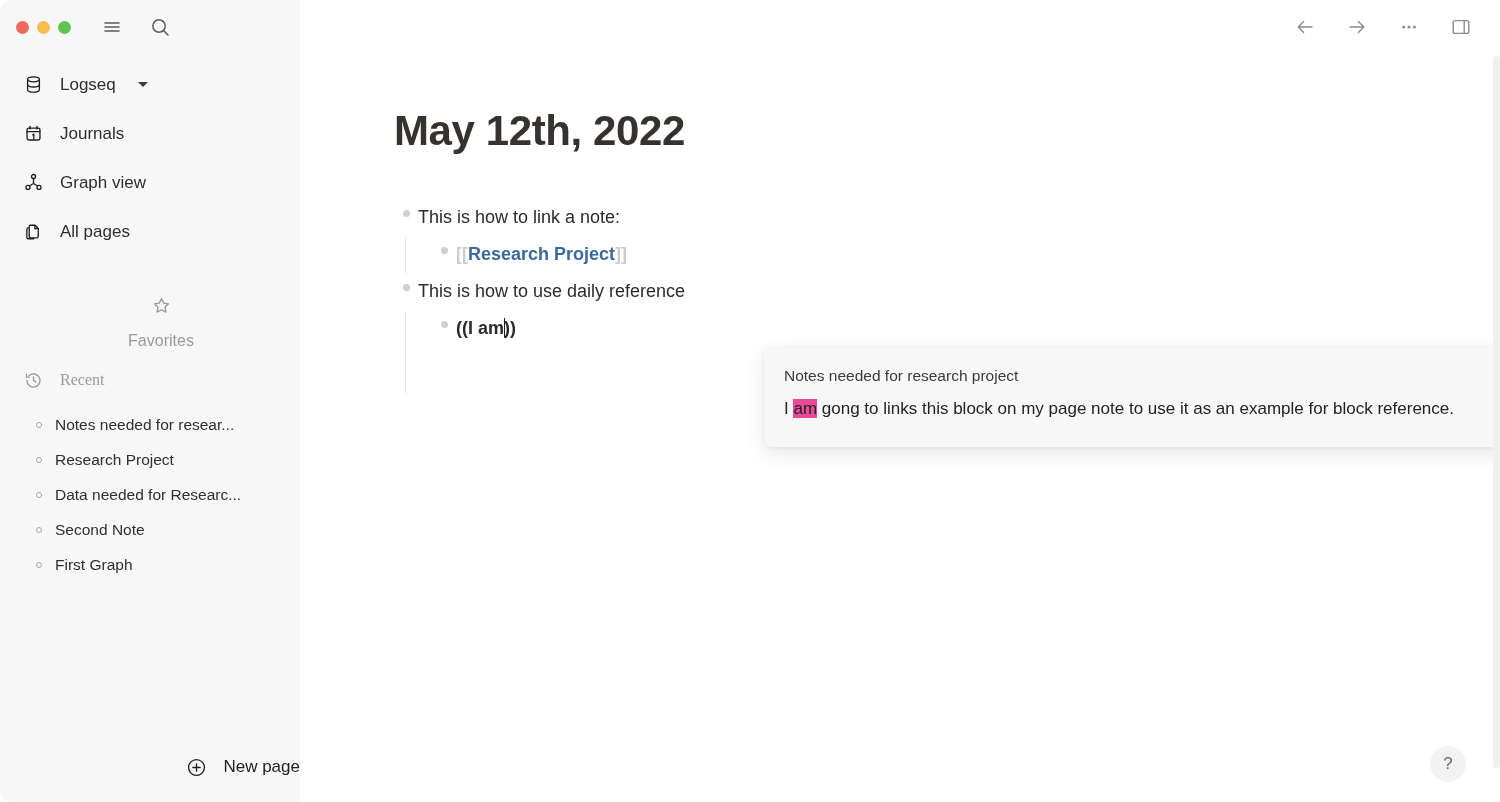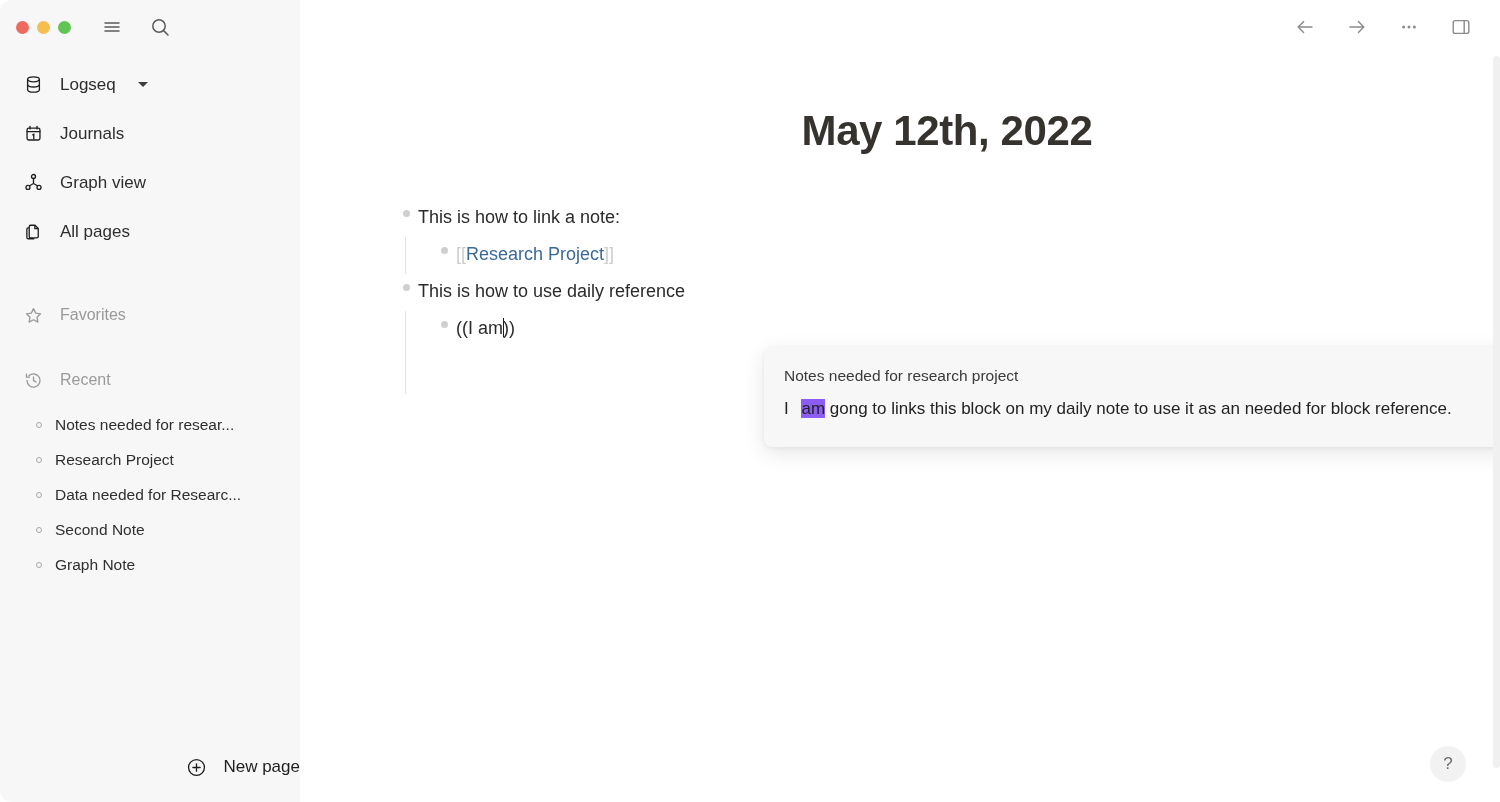--- a/index.html
+++ b/index.html
@@ -82,22 +82,22 @@
     padding-left: 22px;
     height: 42px;
     color: #9a9a9a;
     font-size: 16px;
   }
   .section-head .ico {
     width: 22px; height: 22px; flex: 0 0 22px;
     display: flex; align-items: center; justify-content: center;
     color: #9a9a9a;
   }
-  #favorites-head { margin-top: 38px; }
-  #recent-head { margin-top: 23px; }
+  #favorites-head { margin-top: 38px; flex-direction: column; }
+  #recent-head { margin-top: 23px; font-family: Liberation Serif, serif; }
 
   .recent-list { margin-top: 6px; }
   .recent-item {
     display: flex;
     align-items: center;
     gap: 13px;
     padding-left: 36px;
     height: 35px;
     font-size: 15.5px;
     color: #2f2f2f;
@@ -152,21 +152,20 @@
   }
 
   .doc { padding: 0 0 0 94px; }
   .page-title {
     margin-top: 108px;
     font-size: 42px;
     font-weight: bold;
     color: #36332f;
     letter-spacing: -0.4px;
     line-height: 1.1;
-    text-align: center;
   }
 
   .blocks { margin-top: 46px; position: relative; }
   .block { position: relative; text-align: center; }
   .block-row {
     display: flex;
     align-items: flex-start;
     gap: 0;
     min-height: 37px;
   }
@@ -184,20 +183,21 @@
   }
   .block-text {
     font-size: 18px;
     color: #2b2b2b;
     line-height: 1.45;
     padding-top: 4px;
   }
   .children {
     position: relative;
     margin-left: 38px;
+    font-weight: bold;
   }
   .guide {
     position: absolute;
     left: -27px;
     top: 0;
     bottom: 0;
     width: 1px;
     background: #e3e3e3;
   }
   .guide.tall { bottom: -46px; }
@@ -231,21 +231,21 @@
     color: #3a3a3a;
     margin-bottom: 13px;
     margin-left: 0;
   }
   .popup-body {
     font-size: 17px;
     color: #232323;
     line-height: 1.35;
     white-space: nowrap;
   }
-  .hl { background: #8b5cf6; margin-left: 8px; }
+  .hl { background: #ec4899; }
 
   #help-button {
     position: absolute;
     right: 34px;
     bottom: 20px;
     width: 36px; height: 36px;
     border-radius: 50%;
     background: #f2f2f2;
     display: flex; align-items: center; justify-content: center;
     color: #6d6d6d;
@@ -374,21 +374,21 @@
       <div class="recent-item">
         <span class="dot-hollow"></span>
         <span>Data needed for Researc...</span>
       </div>
       <div class="recent-item">
         <span class="dot-hollow"></span>
         <span>Second Note</span>
       </div>
       <div class="recent-item">
         <span class="dot-hollow"></span>
-        <span>Graph Note</span>
+        <span>First Graph</span>
       </div>
     </div>
 
     <div class="sidebar-foot">
       <span class="ico">
         <svg width="21" height="21" viewBox="0 0 22 22" fill="none" stroke="currentColor" stroke-width="1.4" stroke-linecap="round">
           <circle cx="11" cy="11" r="8.3"></circle>
             <line x1="11" y1="7.2" x2="11" y2="14.8"></line>
             <line x1="7.2" y1="11" x2="14.8" y2="11"></line>
         </svg>
@@ -469,21 +469,21 @@
             </div>
           </div>
         </div>
 
       </div>
     </div>
 
     <div id="block-search-popup">
       <div class="popup-item">
         <div class="popup-title">Notes needed for research project</div>
-        <div class="popup-body"><span>I </span><span class="hl">am</span><span> gong to links this block on my daily note to use it as an needed for block reference.</span></div>
+        <div class="popup-body"><span>I </span><span class="hl">am</span><span> gong to links this block on my page note to use it as an example for block reference.</span></div>
       </div>
     </div>
 
     <div id="scroll-track"></div>
 
     <div id="help-button">
       <span>?</span>
     </div>
   </div>
 </div>

